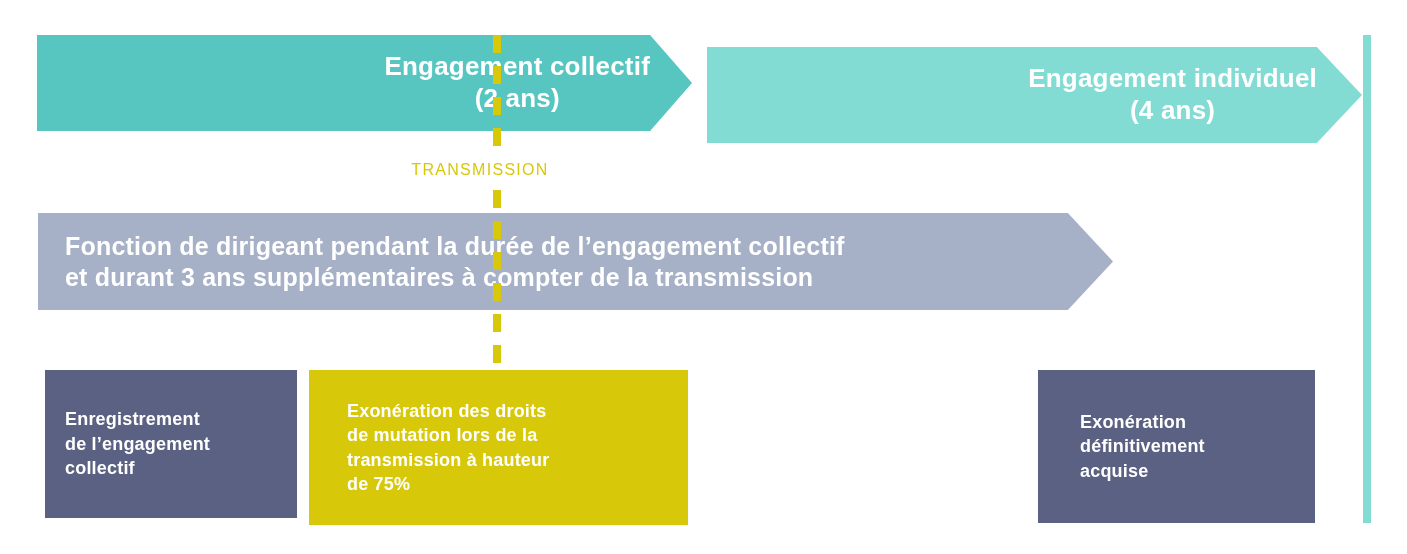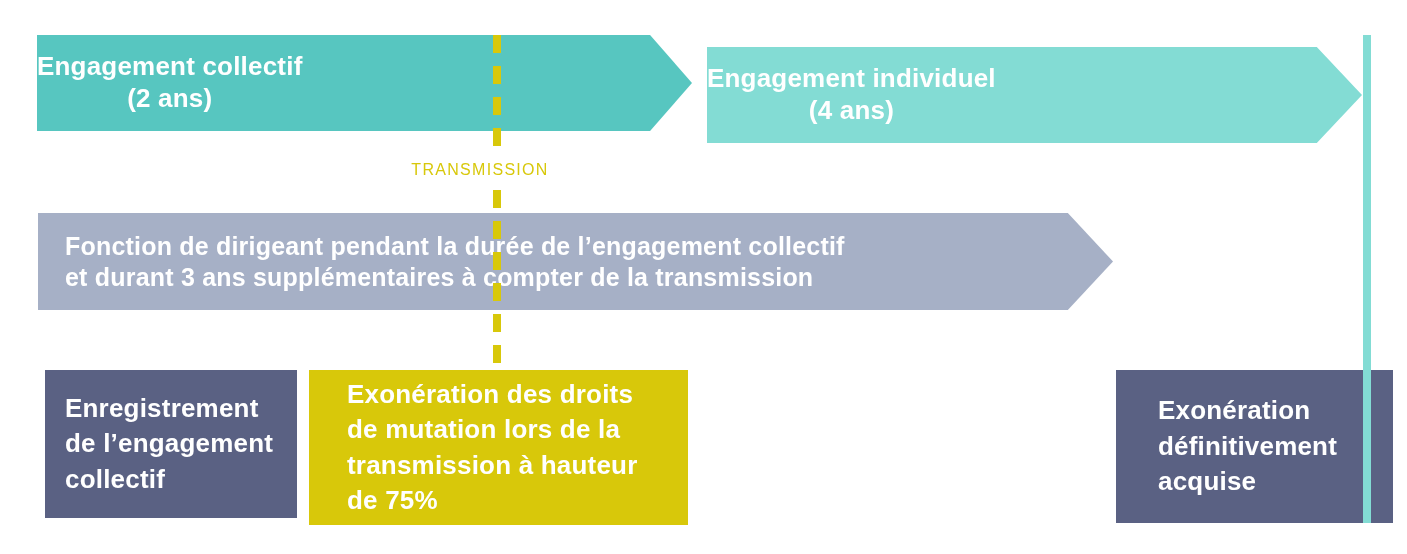--- a/index.html
+++ b/index.html
@@ -15,21 +15,21 @@
   html,body{background:var(--bg);}
   body{
     font-family:"Liberation Sans", sans-serif;
     width:1407px;height:554px;overflow:hidden;position:relative;
   }
   .stage{position:relative;width:1407px;height:554px;background:var(--bg);}
 
   
   .chevron{position:absolute;display:flex;align-items:center;z-index:1;}
   .chevron .inner{
-    display:flex;flex-direction:column;justify-content:center;align-items:flex-start;
+    display:flex;flex-direction:column;justify-content:center;align-items:flex-end;
     height:100%;
   }
   .arrow-collectif{
     left:37px;top:35px;width:655px;height:96px;background:var(--teal-dark);
     clip-path:polygon(0% 0%, 93.6% 0%, 100% 50%, 93.6% 100%, 0% 100%);
   }
   .arrow-collectif .inner{width:613px;}
   .arrow-individuel{
     left:707px;top:35px;width:655px;height:96px;background:var(--teal-light);
     clip-path:polygon(0% 0%, 93.1% 0%, 100% 50%, 93.1% 100%, 0% 100%);
@@ -69,26 +69,26 @@
     position:absolute;left:1363px;top:35px;width:8px;height:488px;
     background:var(--teal-light);z-index:3;
   }
 
   
   .step-box{
     position:absolute;display:flex;flex-direction:column;justify-content:center;
     z-index:2;color:var(--text-on-fill);
   }
   .step-text{
-    font-weight:700;font-size:26px;line-height:1.36;white-space:pre-line;
+    font-weight:700;font-size:18px;line-height:1.36;white-space:pre-line;
     letter-spacing:.2px;
   }
   .box-enregistrement{left:45px;top:370px;width:252px;height:148px;background:var(--slate);padding-left:20px;}
   .box-mutation{left:309px;top:370px;width:379px;height:155px;background:var(--yellow);padding-left:38px;}
-  .box-acquise{left:1116px;top:370px;width:277px;height:153px;background:var(--slate);padding-left:42px;}
+  .box-acquise{left:1038px;top:370px;width:277px;height:153px;background:var(--slate);padding-left:42px;}
 </style>
 </head>
 <body>
 
 <div class="stage">
 
   <div class="chevron arrow-collectif">
     <div class="inner">
       <div class="arrow-label">Engagement collectif
 (2 ans)</div>

